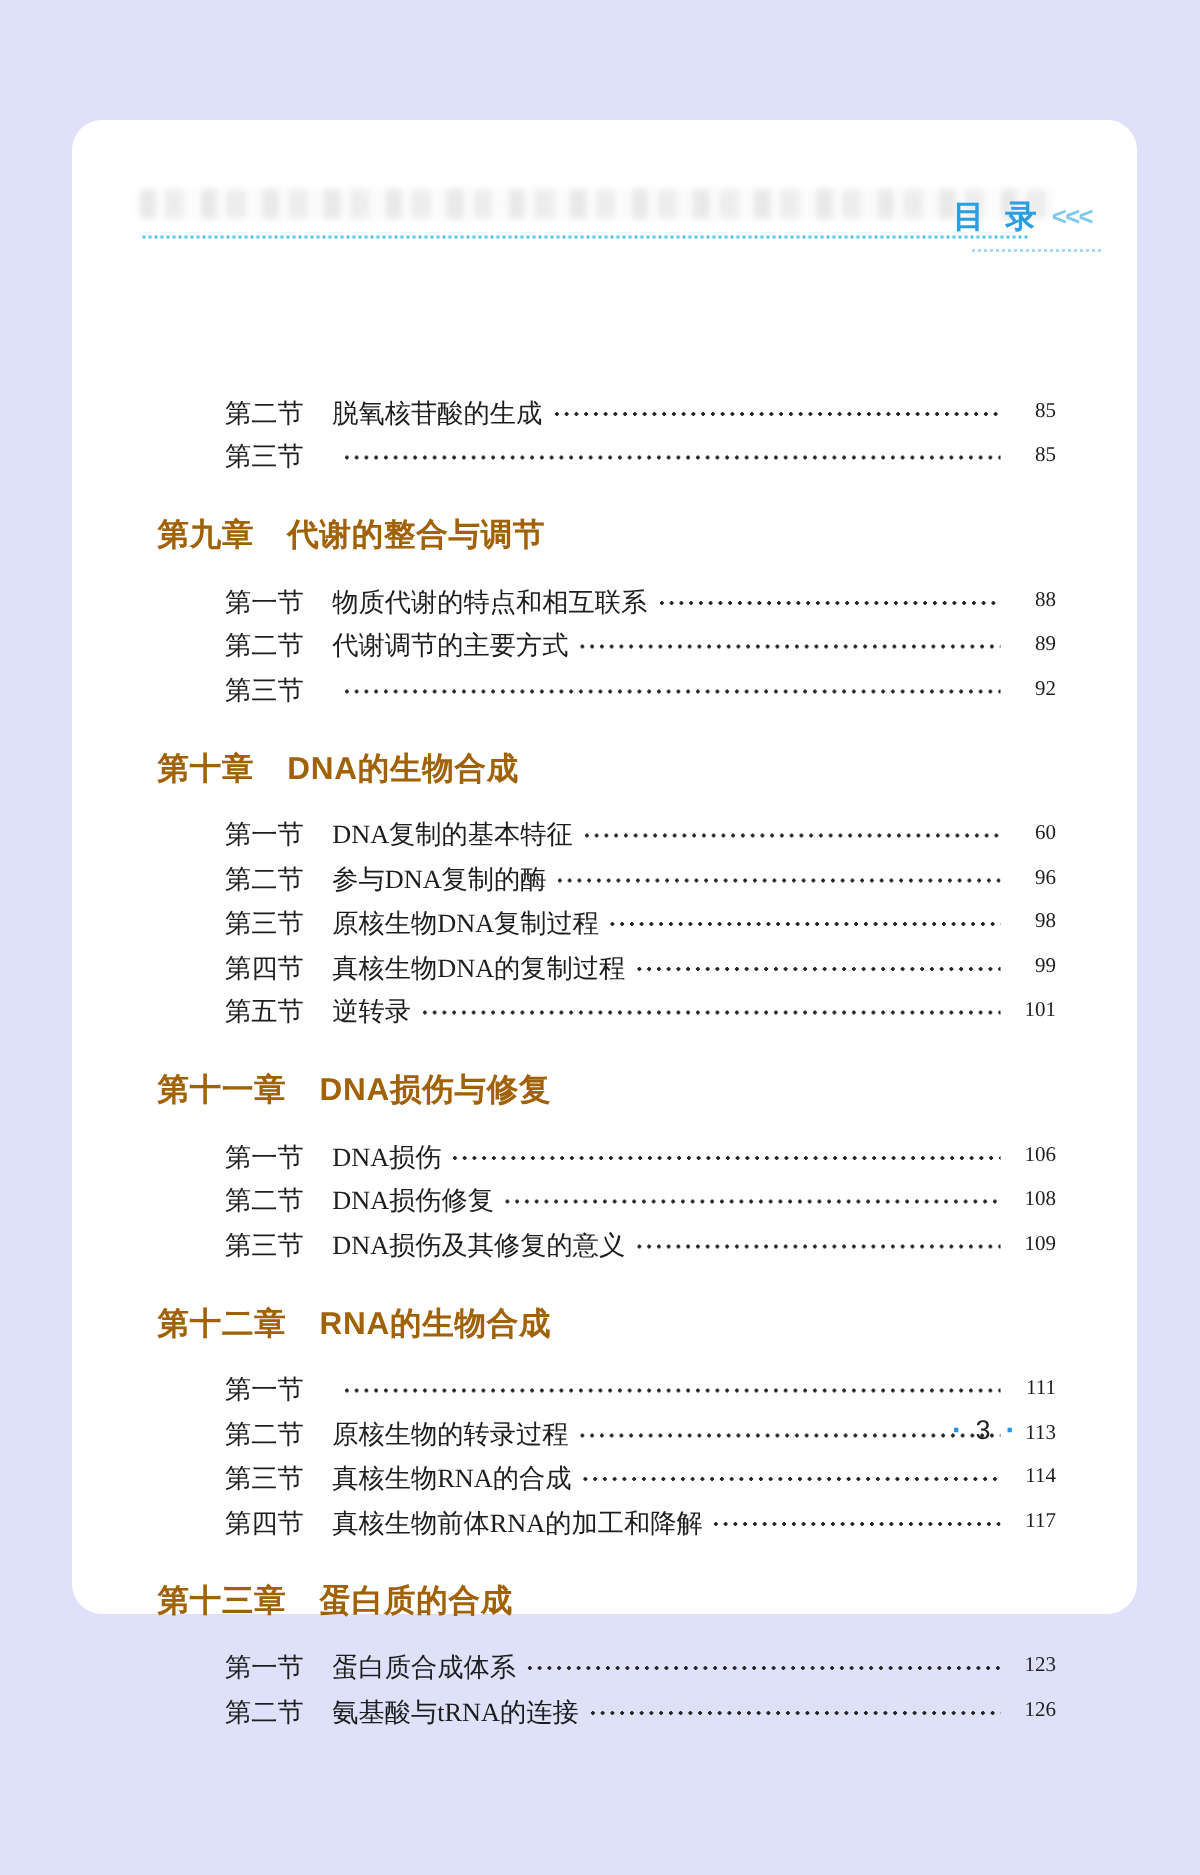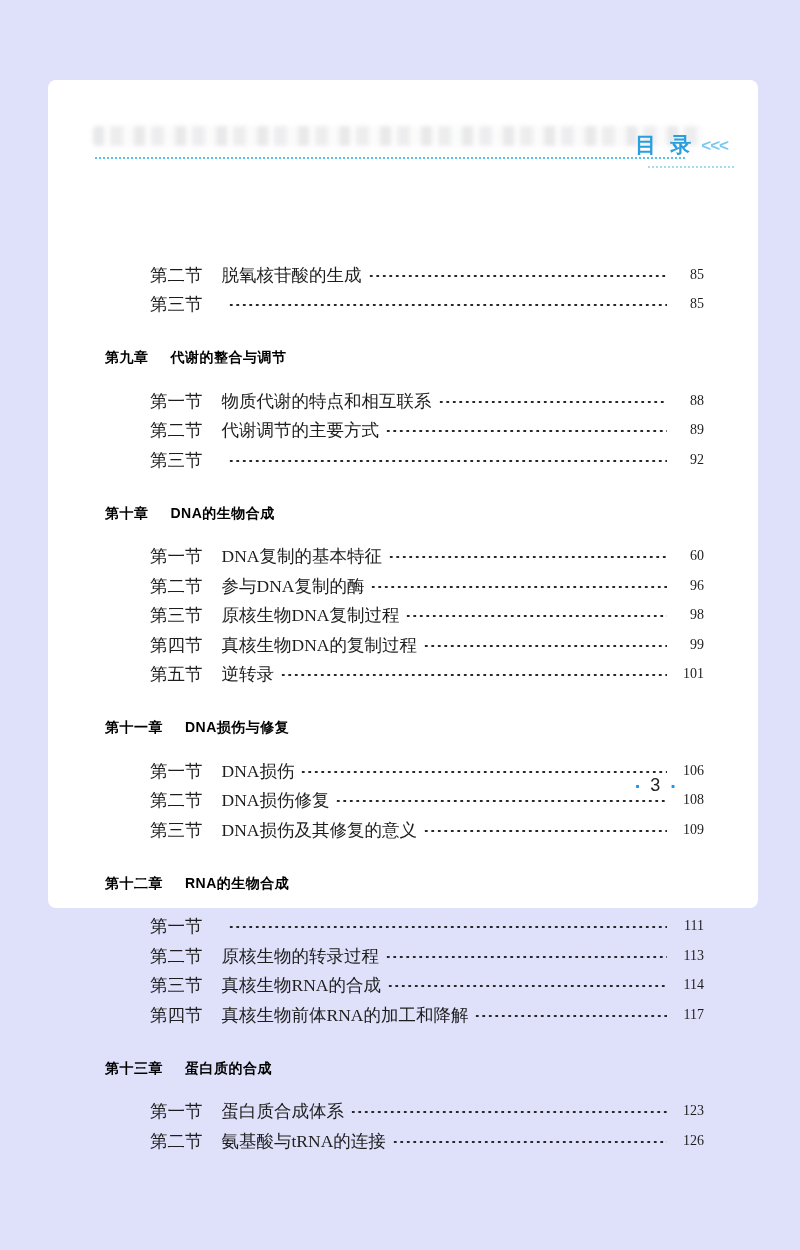--- a/index.html
+++ b/index.html
@@ -15,23 +15,23 @@
     position: relative;
     width: 800px;
     height: 1250px;
     background: #dfe1fa;
   }
   .page {
     position: absolute;
     left: 48px;
     top: 80px;
     width: 710px;
-    height: 828px;
+    height: 996px;
     background: #ffffff;
-    border-radius: 8px;
+    border-radius: 20px;
   }
   
   .bleed {
     position: absolute;
     left: 45px;
     top: 46px;
     right: 55px;
     height: 20px;
     background: repeating-linear-gradient(90deg,
       rgba(130,132,140,0.18) 0 11px, rgba(130,132,140,0.02) 11px 17px,
@@ -87,23 +87,23 @@
   .toc-body {
     position: absolute;
     left: 57px;
     right: 54px;
     top: 166px;
   }
   .lead-space { height: 14px; }
   .chapter {
     font-family: "Liberation Sans", sans-serif;
     font-weight: bold;
-    font-size: 14px;
+    font-size: 21px;
     line-height: 28px;
-    color: #000000;
+    color: #a16207;
     margin: 24px 0 15px 0;
     letter-spacing: 0.5px;
     white-space: nowrap;
   }
   .chapter .num { margin-right: 22px; }
   .row {
     display: flex;
     align-items: center;
     height: 29.5px;
     padding-left: 45px;

